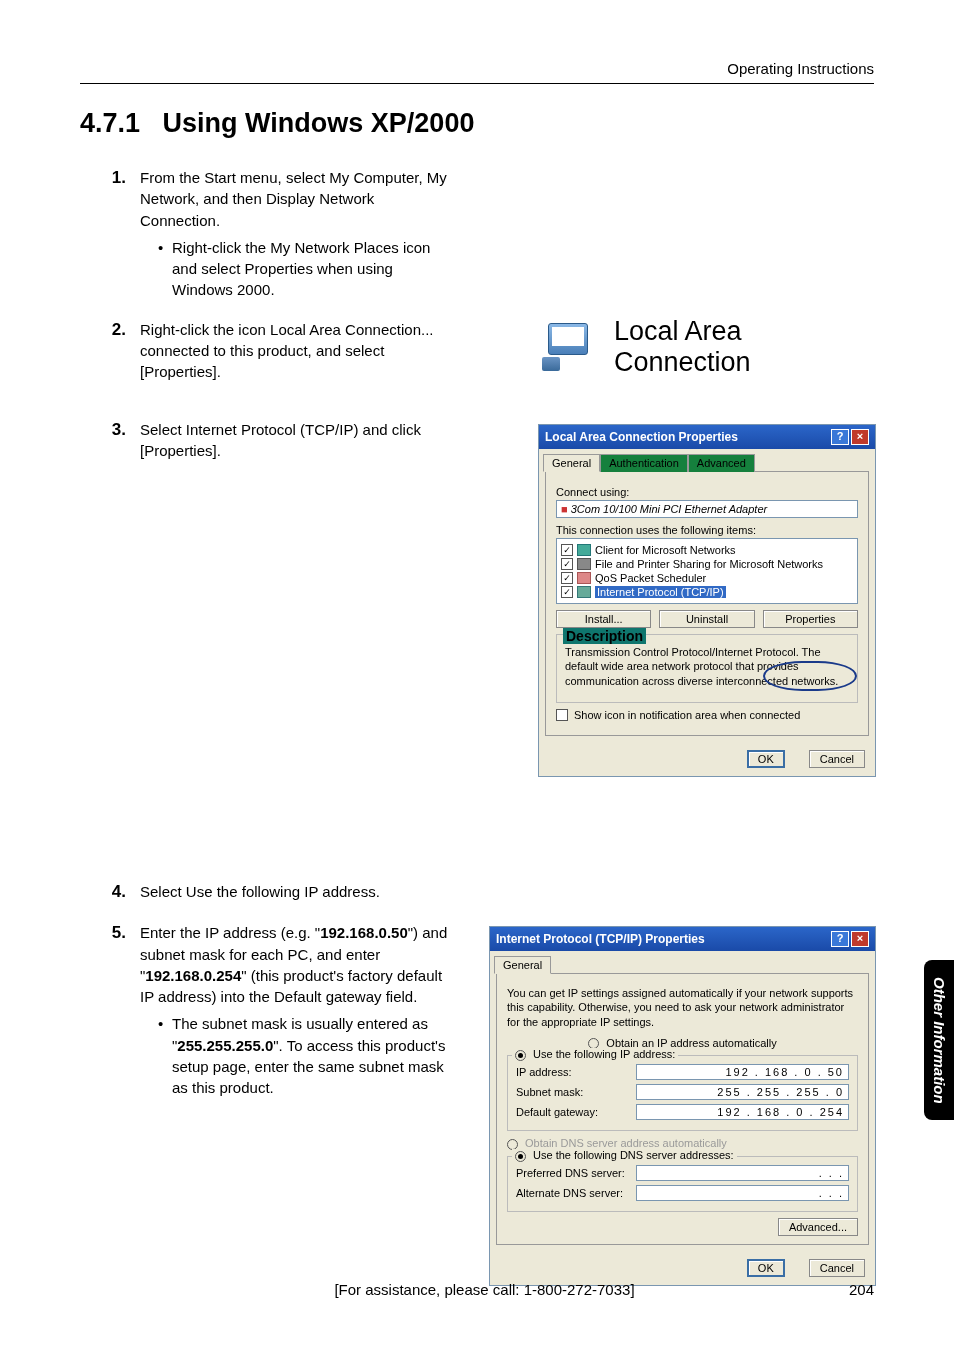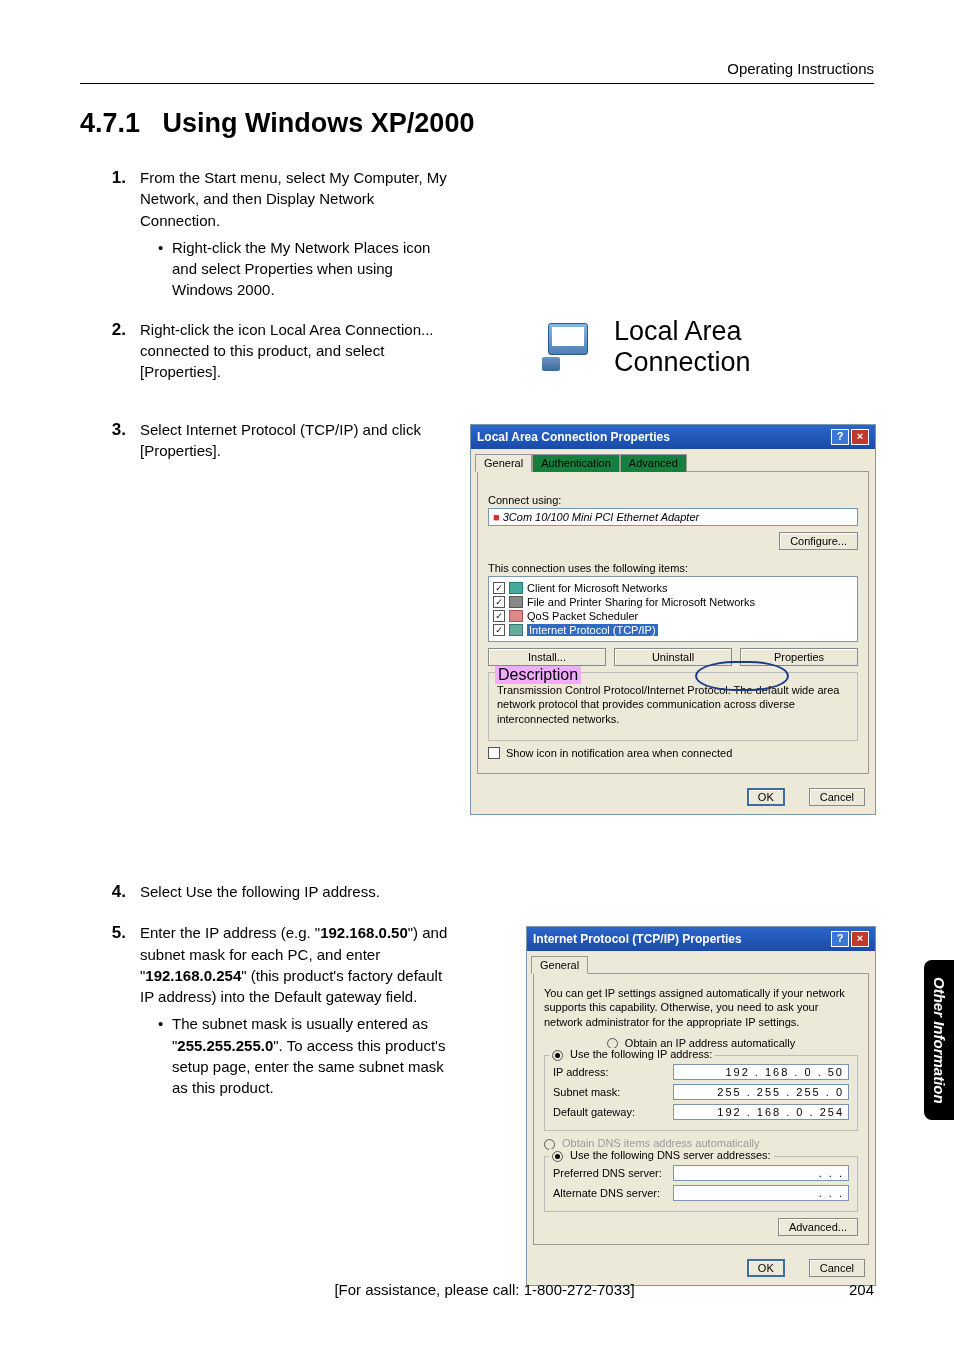--- a/index.html
+++ b/index.html
@@ -102,31 +102,31 @@
     width: 18px; height: 14px;
     background: linear-gradient(#6a94c4, #3a6a9a);
     border-radius: 2px;
   }
   .lac-label { font-size: 27px; }
 
   .img-lacp {
     position: absolute;
     right: 78px;
     top: 424px;
-    width: 406px;
+    width: 338px;
     border: 1px solid #7a96b0;
     font-family: Tahoma, Arial, sans-serif;
     font-size: 11px;
     background: #ece9d8;
   }
   .img-tcpip {
     position: absolute;
     right: 78px;
     top: 926px;
-    width: 350px;
+    width: 387px;
     border: 1px solid #7a96b0;
     font-family: Tahoma, Arial, sans-serif;
     font-size: 11px;
     background: #ece9d8;
   }
   .titlebar {
     background: linear-gradient(#2b66c9, #1a4aa8);
     color: #fff;
     padding: 4px 6px;
     font-size: 12px;
@@ -160,21 +160,21 @@
     position:relative;
     top:1px;
   }
   .tab.active { background:#ece9d8; z-index:2; border-bottom:1px solid #ece9d8;}
   .panel {
     margin: 0 6px 6px 6px;
     border:1px solid #999;
     background:#ece9d8;
     padding: 10px 10px 8px 10px;
   }
-  .field-label { margin: 12px 0 2px 0; }
+  .field-label { margin: 4px 0 2px 0; }
   .textbox {
     background:#fff;
     border:1px solid #7a96b0;
     padding:2px 4px;
     font-size:11px;
     width: 100%;
     margin-bottom: 6px;
     font-style: italic;
   }
   .btn {
@@ -210,21 +210,21 @@
     pointer-events:none;
   }
   .groupbox {
     border:1px solid #bbb;
     padding: 8px 8px 6px 8px;
     margin: 6px 0;
     position:relative;
   }
   .groupbox legend, .group-label {
     position:absolute; top:-7px; left:6px;
-    background:#f0abfc; padding:0 3px; font-size:16px;
+    background:#0f766e; padding:0 3px; font-size:14px;font-weight:bold;
   }
   .desc-text { font-size:11px; line-height:1.3; margin:2px 0 8px 0;}
   .cb-row { display:flex; align-items:center; gap:6px; margin:6px 0;}
   .radio { width:11px; height:11px; border:1px solid #555; border-radius:50%; flex-shrink:0; display:inline-block; vertical-align:middle; margin-right:4px; position:relative;}
   .radio.sel::after { content:""; position:absolute; top:2px; left:2px; width:5px; height:5px; background:#000; border-radius:50%;}
   .ip-row { display:flex; align-items:center; margin:4px 0;}
   .ip-row .lbl { width:120px; font-size:11px;}
   .ip-row .val { flex:1; background:#fff; border:1px solid #7a96b0; padding:1px 4px; font-size:11px; text-align:right; letter-spacing:2px;}
   .dialog-footer {
     display:flex; justify-content:flex-end; gap:24px;
@@ -339,23 +339,20 @@
     <div class="tabstrip">
       <div class="tab active">General</div>
       <div class="tab">Authentication</div>
       <div class="tab">Advanced</div>
     </div>
     <div class="panel">
       <div class="field-label">Connect using:</div>
       <div class="textbox">
         <span style="color:#c33;">■</span> <span>3Com 10/100 Mini PCI Ethernet Adapter</span>
       </div>
-      <div class="row-right">
-        <button class="btn">Configure...</button>
-      </div>
       <div class="field-label">This connection uses the following items:</div>
       <div class="list">
         <div class="list-item">
             <span class="cb checked"></span>
             <span class="li-icon"></span>
             <span>Client for Microsoft Networks</span>
           </div>
         <div class="list-item">
             <span class="cb checked"></span>
             <span class="li-icon b2"></span>
@@ -423,21 +420,21 @@
             <span class="lbl">Subnet mask:</span>
             <span class="val">255 . 255 . 255 .  0</span>
           </div>
         <div class="ip-row">
             <span class="lbl">Default gateway:</span>
             <span class="val">192 . 168 .  0  . 254</span>
           </div>
       </div>
       <div style="margin:6px 0 2px 0;" class="disabled">
         <span class="radio"></span>
-        <span>Obtain DNS items address automatically</span>
+        <span>Obtain DNS server address automatically</span>
       </div>
       <div class="groupbox" style="padding-top:4px;">
         <div style="position:absolute; top:-8px; left:4px; background:#ece9d8; padding:0 3px;">
           <span class="radio sel"></span>
           <span>Use the following DNS server addresses:</span>
         </div>
         <div class="ip-row">
             <span class="lbl">Preferred DNS server:</span>
             <span class="val">.       .       .</span>
           </div>

